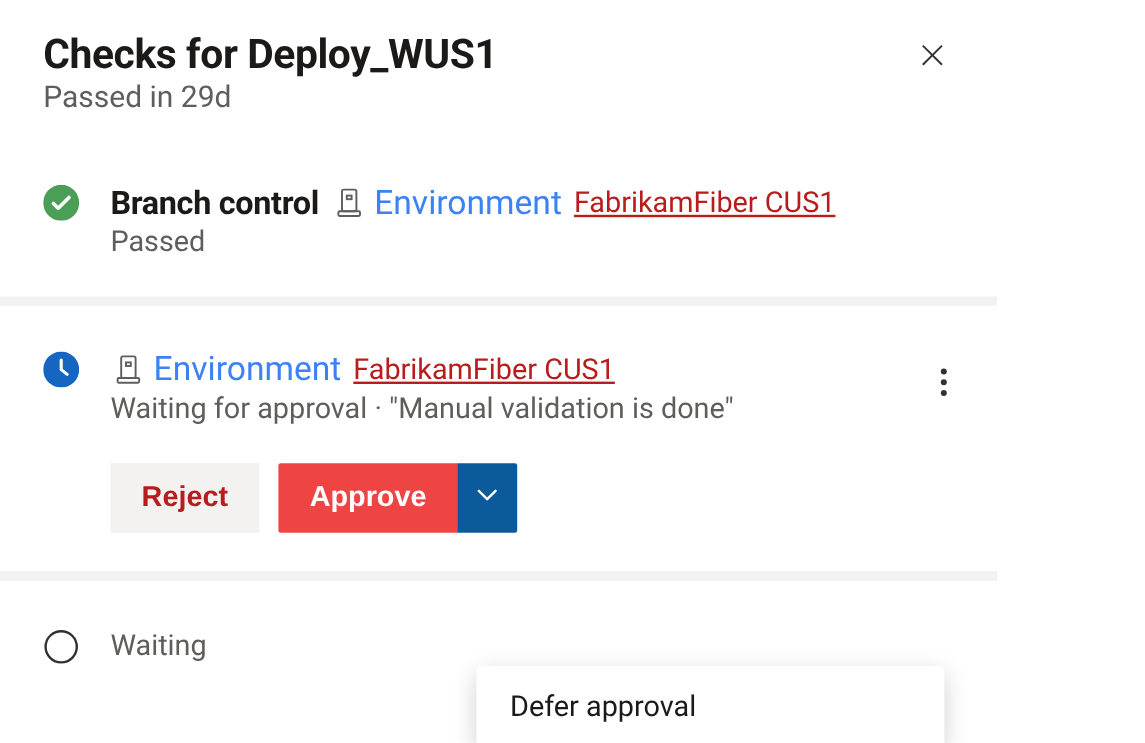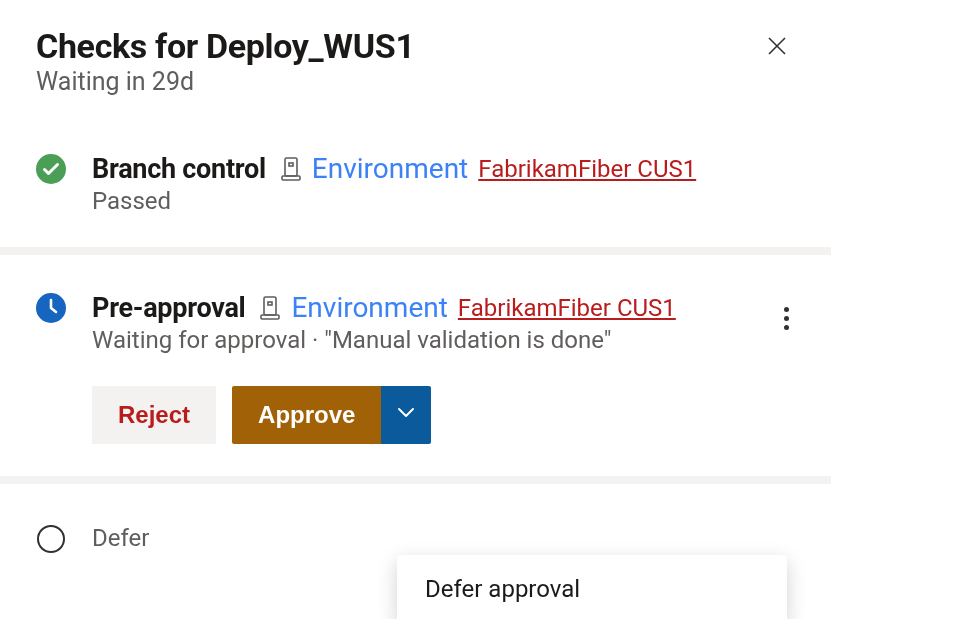--- a/index.html
+++ b/index.html
@@ -112,21 +112,21 @@
     height: 58px;
   }
   .btn-reject {
     background: #f3f2f1;
     color: #b91c1c;
   }
   .split-btn {
     display: flex;
   }
   .btn-approve {
-    background: #a16207;
+    background: #ef4444;
     color: #fff;
     border-top-left-radius: 2px;
     border-bottom-left-radius: 2px;
   }
   .btn-chevron {
     background: #0a5a9c;
     color: #fff;
     padding: 0 14px;
     border-top-right-radius: 2px;
     border-bottom-right-radius: 2px;
@@ -163,21 +163,21 @@
   .item2 { position: relative; }
 </style>
 </head>
 <body>
 
 <div class="panel">
 
   <div class="header">
     <div>
       <h1 class="title">Checks for Deploy_WUS1</h1>
-      <div class="subtitle">Waiting in 29d</div>
+      <div class="subtitle">Passed in 29d</div>
     </div>
     <button class="close-btn">
       <span>
         <svg viewBox="0 0 24 24" fill="none" stroke="currentColor" stroke-width="1.6">
             <line x1="4" y1="4" x2="20" y2="20"></line>
             <line x1="20" y1="4" x2="4" y2="20"></line>
           </svg>
       </span>
     </button>
   </div>
@@ -208,21 +208,20 @@
 
   <div class="check-item item2">
     <span class="status-icon">
       <svg viewBox="0 0 30 30">
           <circle cx="15" cy="15" r="15" fill="#1665c0"></circle>
           <path d="M15 7 v8 l5 4" stroke="#fff" stroke-width="2.6" fill="none" stroke-linecap="round" stroke-linejoin="round"></path>
         </svg>
     </span>
     <div class="check-body">
       <div class="check-header">
-        <span class="check-name">Pre-approval</span>
         <span class="env-icon">
           <svg viewBox="0 0 22 26" fill="none" stroke="#605e5c" stroke-width="1.6">
               <rect x="5" y="2" width="12" height="18" rx="1.5"></rect>
               <rect x="9" y="7" width="4" height="3"></rect>
               <rect x="2" y="20" width="18" height="4" rx="1"></rect>
             </svg>
         </span>
         <span class="env-label">Environment</span>
         <a class="env-link">FabrikamFiber CUS1</a>
       </div>
@@ -253,17 +252,17 @@
     </div>
   </div>
 
   <div class="check-item">
     <span class="status-icon">
       <svg viewBox="0 0 30 30">
           <circle cx="15" cy="15" r="13" fill="none" stroke="#323130" stroke-width="2"></circle>
         </svg>
     </span>
     <div class="check-body">
-      <div class="check-status">Defer</div>
+      <div class="check-status">Waiting</div>
     </div>
   </div>
 
 </div>
 
 </body></html>

